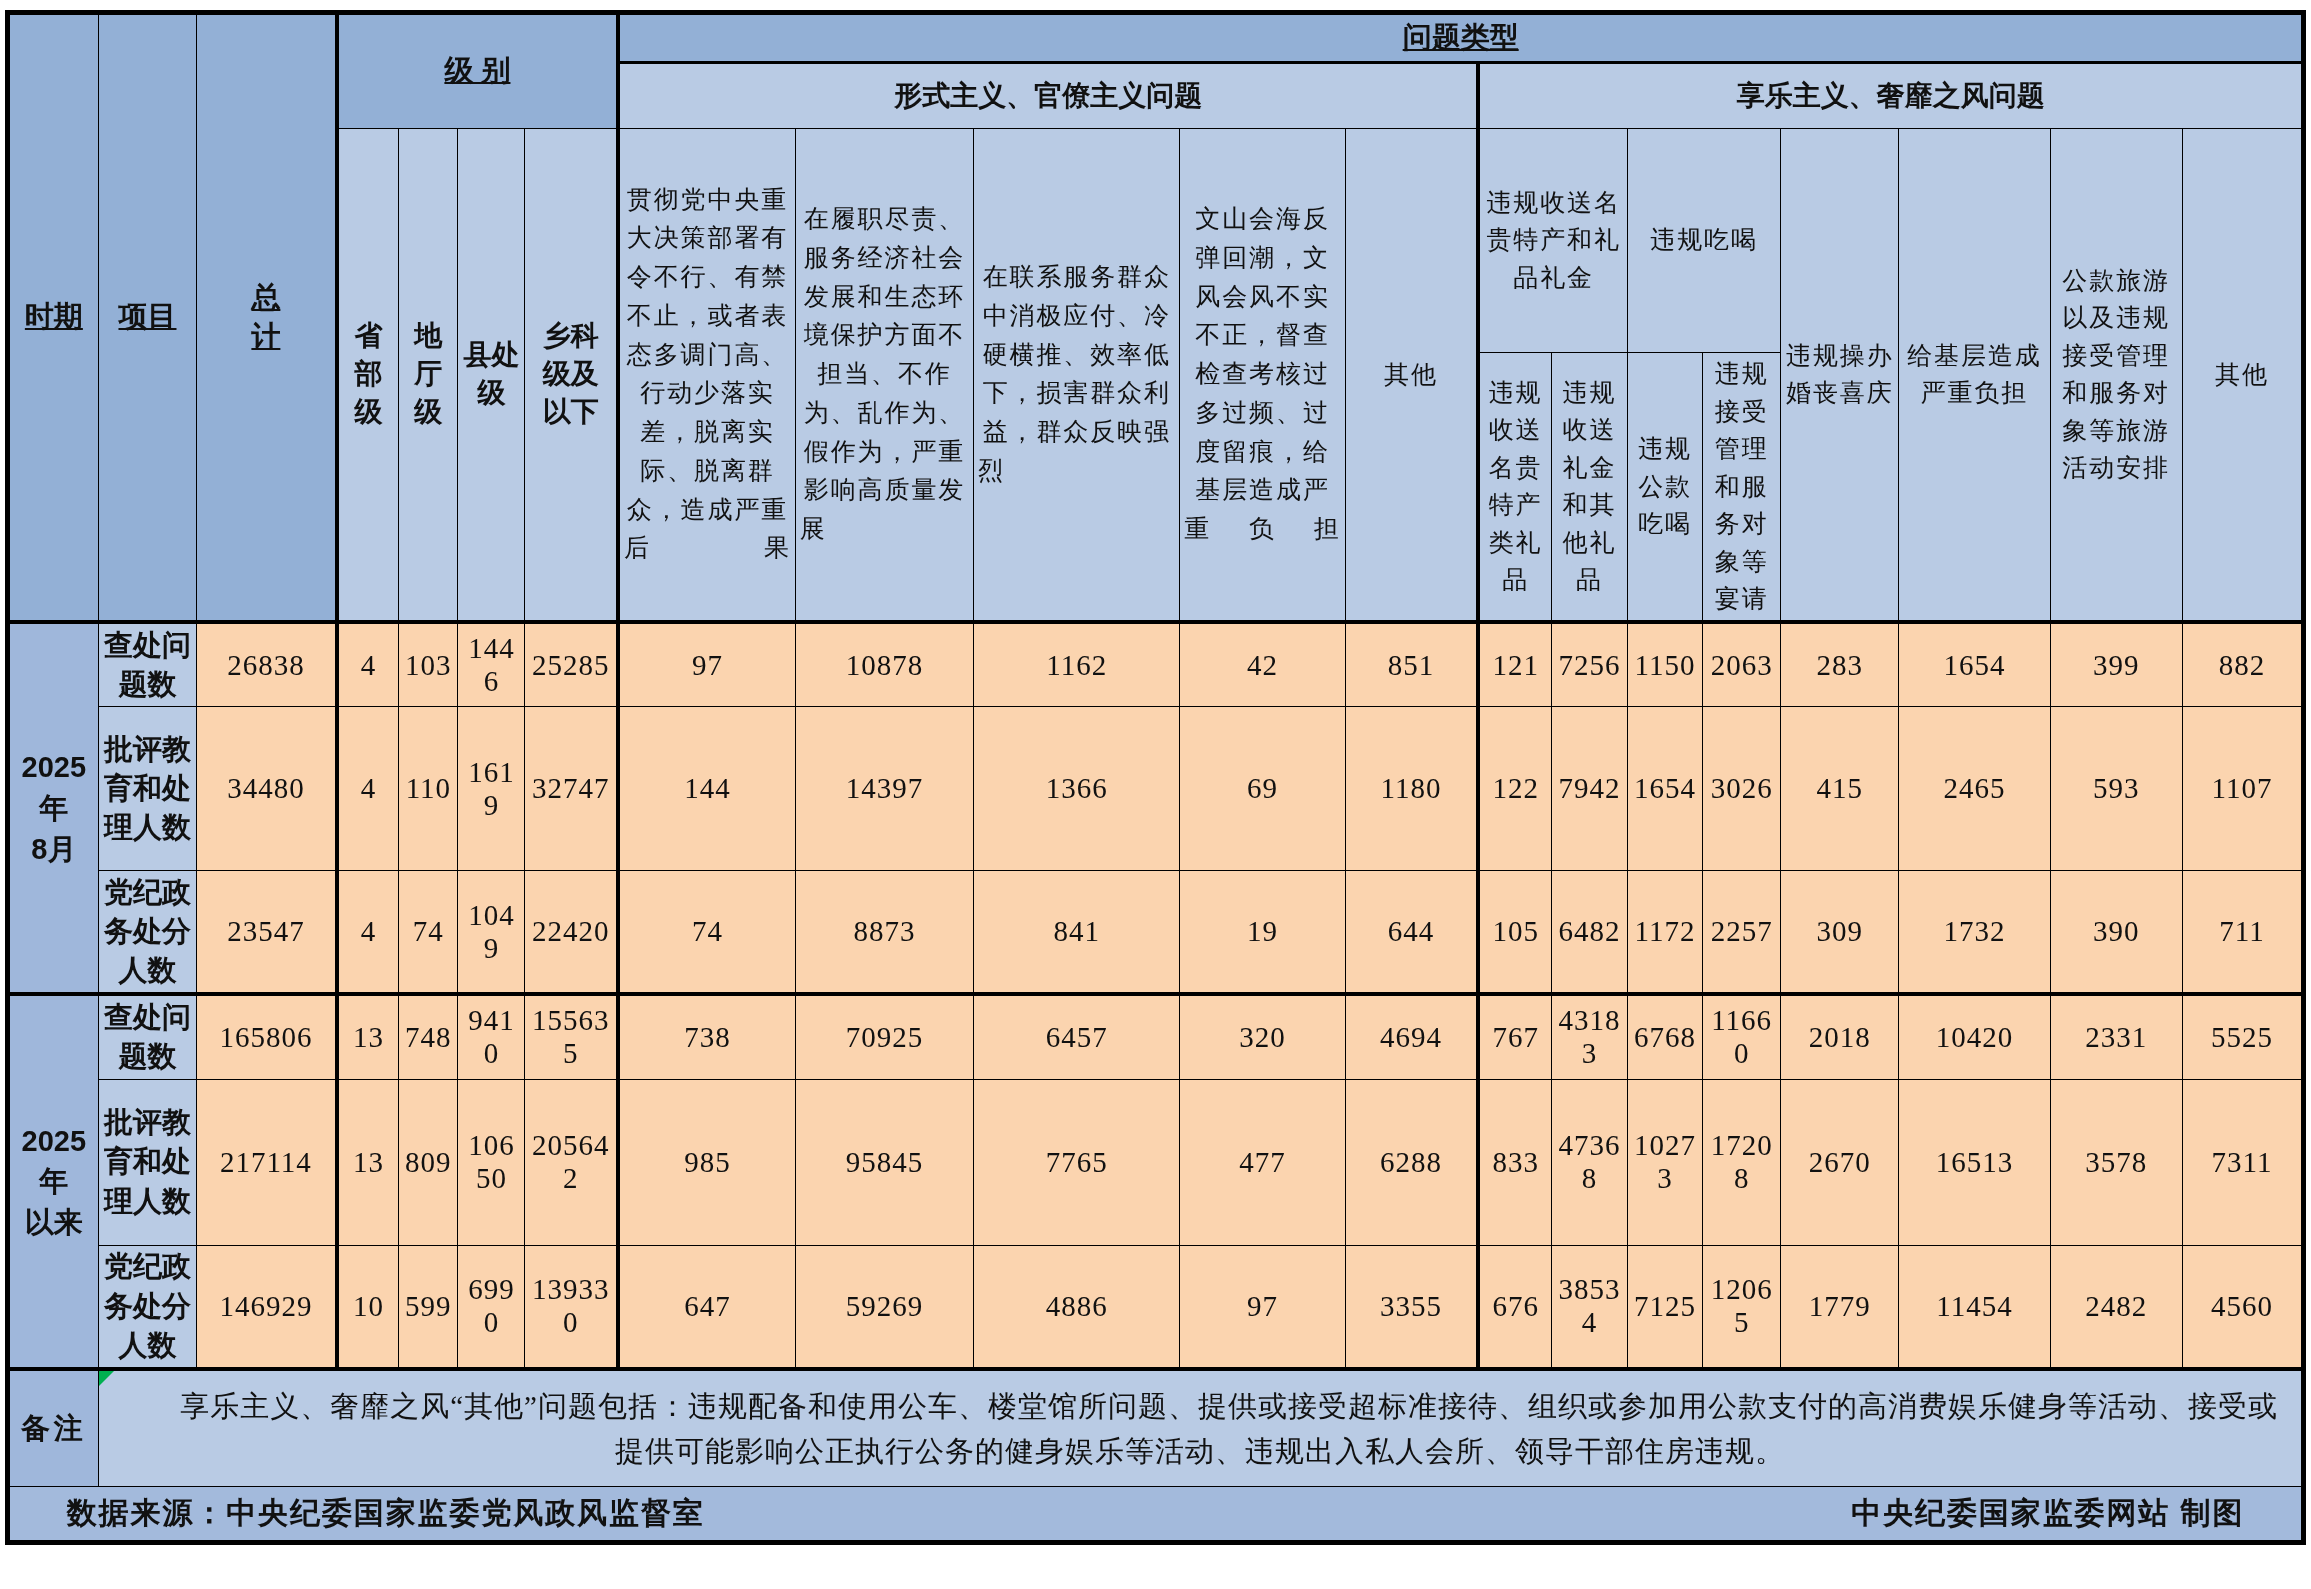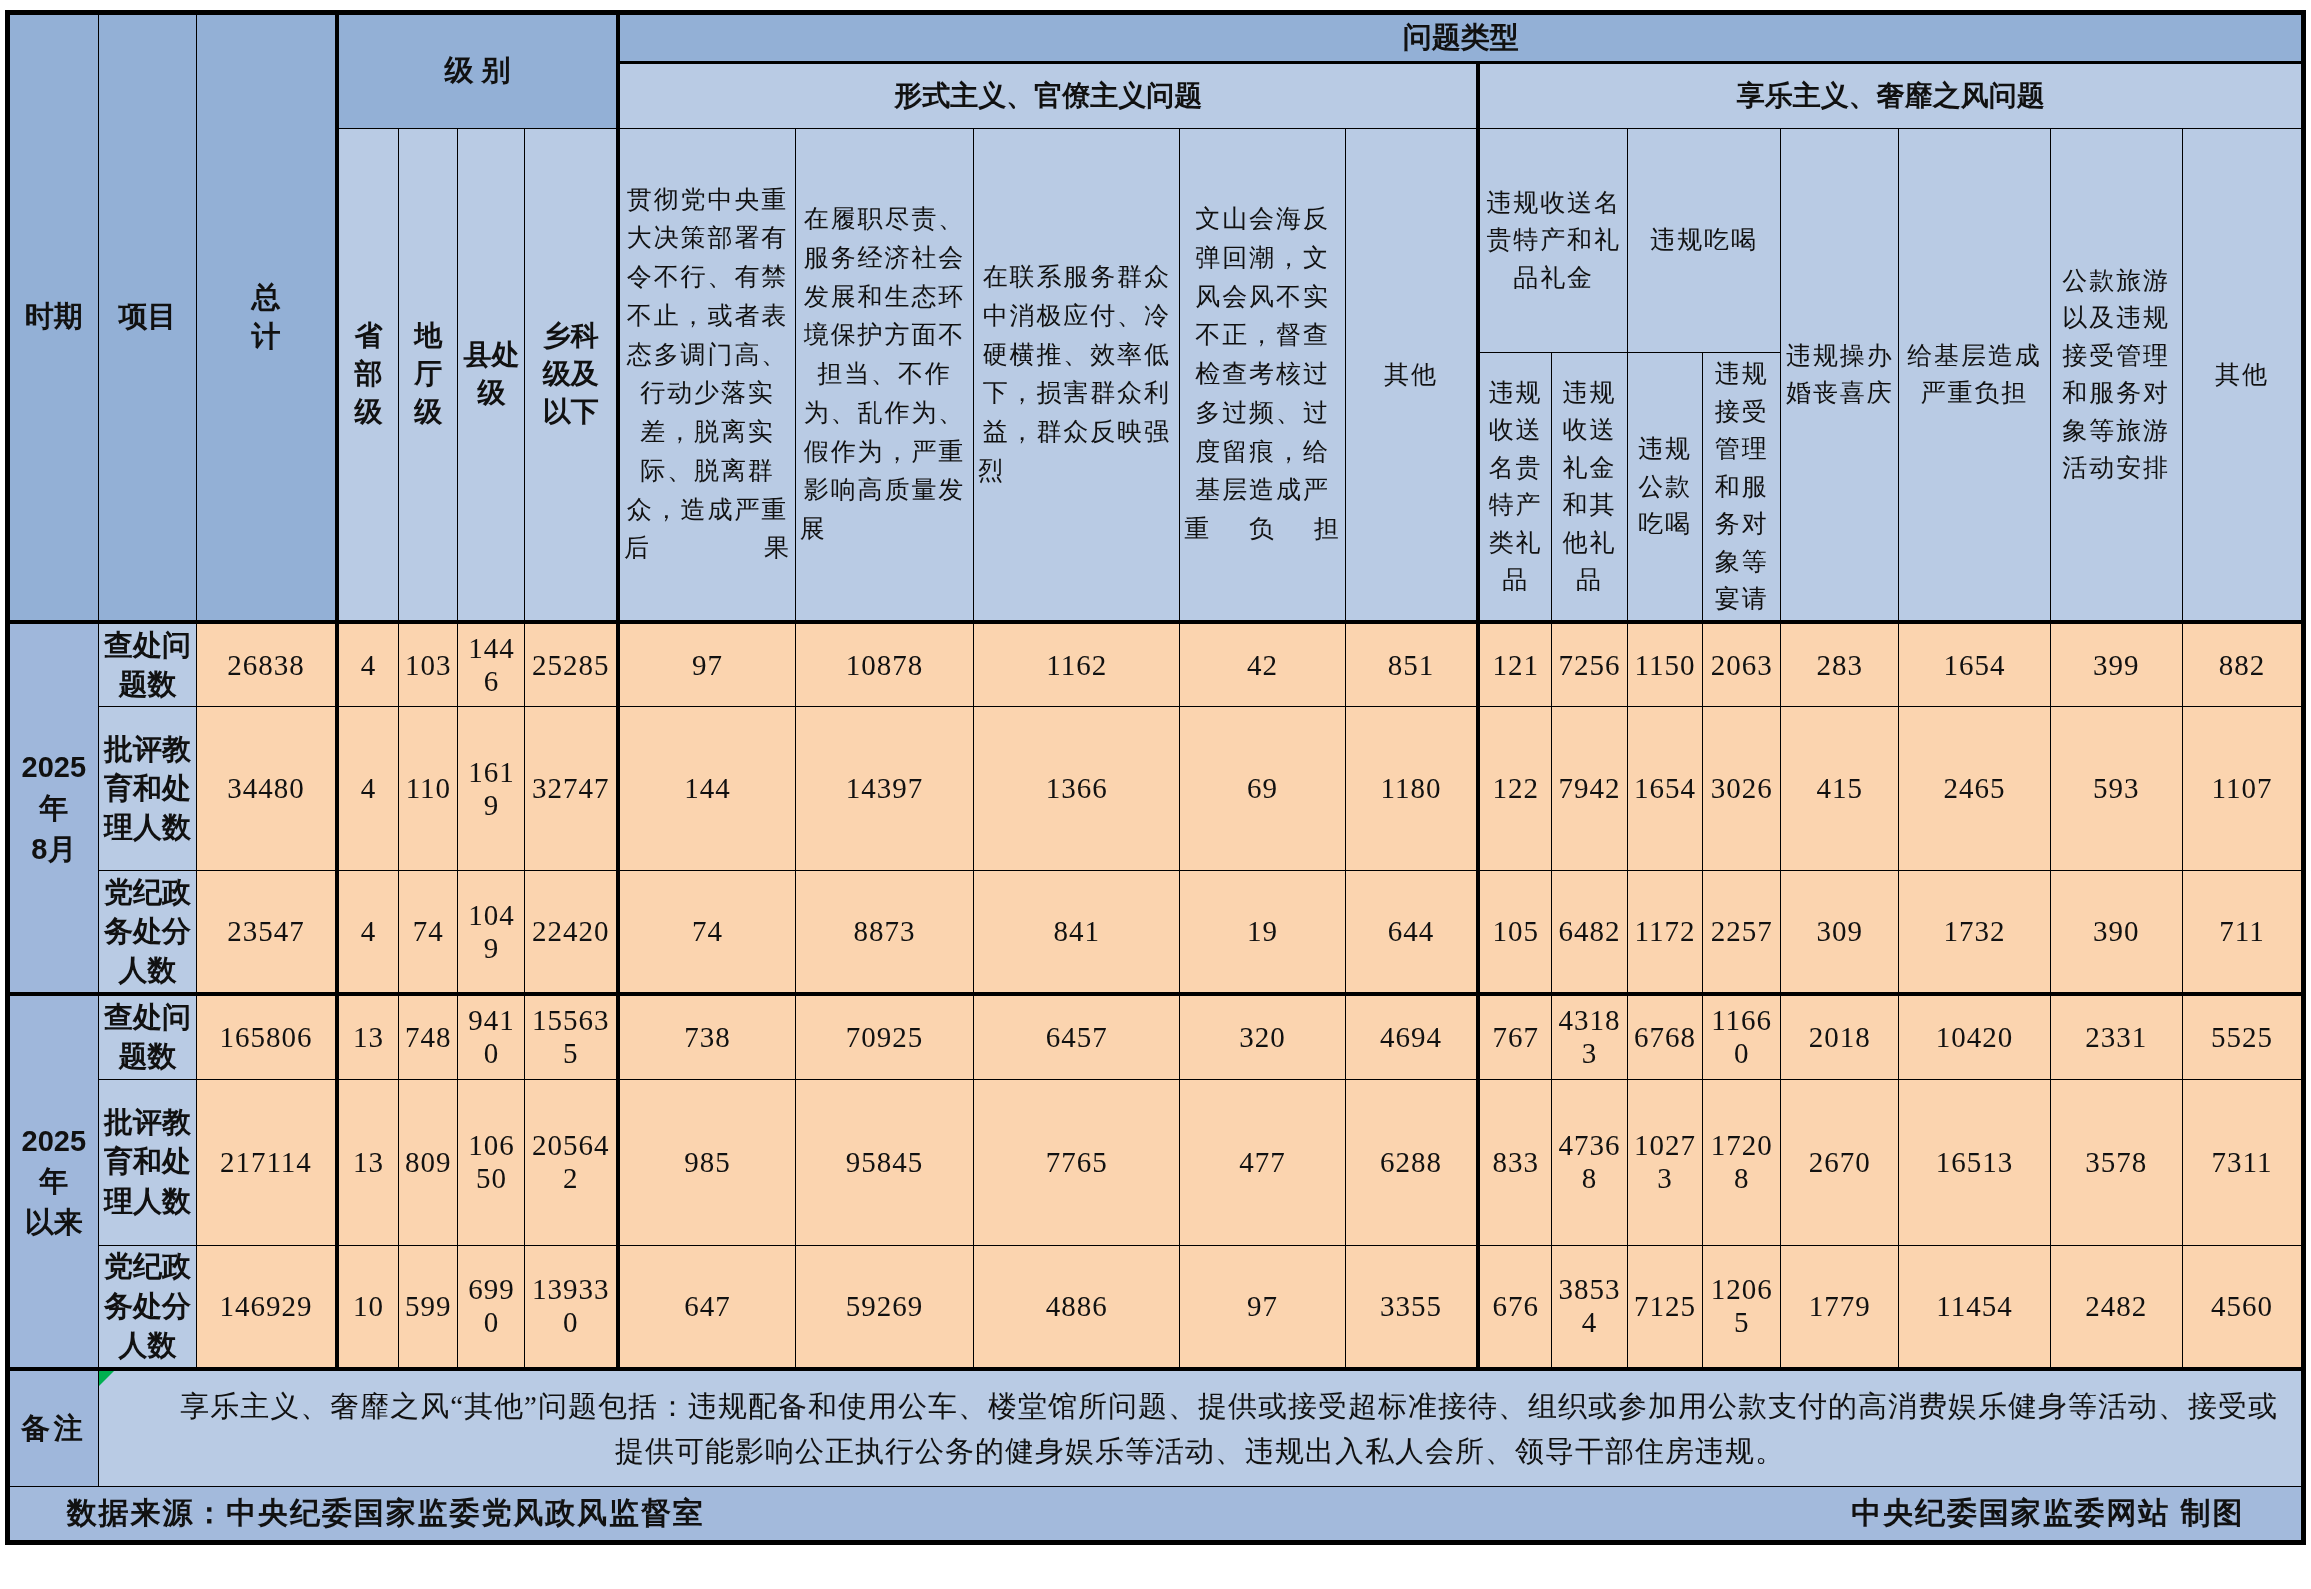--- a/index.html
+++ b/index.html
@@ -40,21 +40,21 @@
     padding:1.9px 3.9px;
     word-break:break-all;
     overflow:hidden;
   }
   
   tr.hr1{height:48px;} tr.hr2{height:66px;} tr.hr3{height:224px;} tr.hr4{height:270px;}
   tr.br1{height:77px;} tr.br2{height:164px;} tr.br3{height:122px;}
   tr.br4{height:75px;}  tr.br5{height:166px;} tr.br6{height:114px;}
   tr.notes-tr{height:97px;} tr.footer-tr{height:42px;}
 
-  th.mid{background:var(--header-mid);font-size:29px;font-weight:700;}
+  th.mid{background:var(--header-mid);font-size:29px;font-weight:700;text-decoration:underline;}
   th.light{background:var(--header-light);font-size:28px;font-weight:700;}
   th.longhead{
     background:var(--header-light);
     font-family:"Liberation Serif","DejaVu Serif",serif;
     font-weight:400;font-size:25px;line-height:1.55;letter-spacing:1.9px;
     text-align:justify;text-align-last:justify;
     padding:9.7px 11.6px;
   }
   th.subhead{
     background:var(--header-light);

